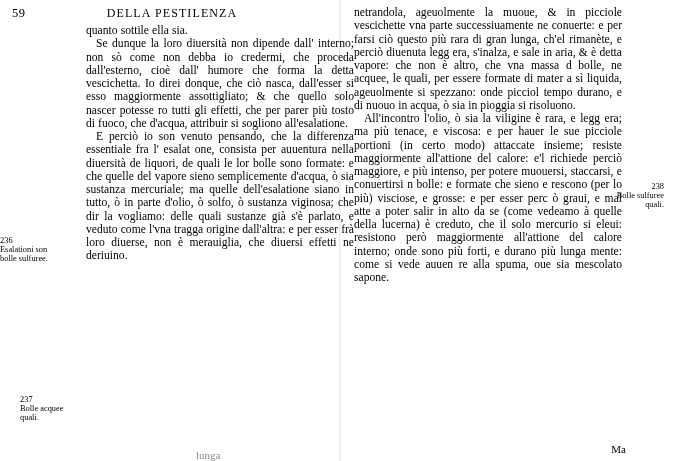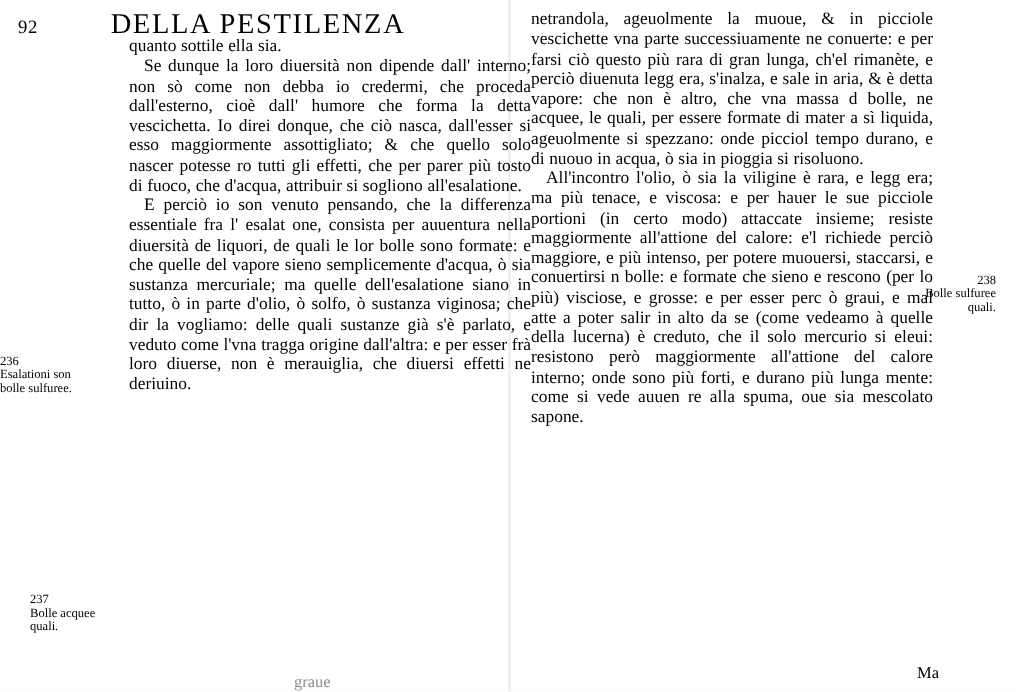--- a/index.html
+++ b/index.html
@@ -53,21 +53,21 @@
     display: flex;
     align-items: baseline;
     font-variant: normal;
     letter-spacing: 0.4px;
     height: 18px;
   }
   .rh-left {
     justify-content: flex-start;
   }
   .rh-title {
-    font-size: 19px;
+    font-size: 12px;
     letter-spacing: 1.1px;
     white-space: nowrap;
   }
   .folio {
     font-size: 12.5px;
     font-family: "Liberation Serif", serif;
   }
   .rh-left .folio {
     width: 38px;
     padding-left: 6px;
@@ -162,42 +162,42 @@
 </style>
 </head>
 <body>
 
 <div class="page">
   <div class="spread">
 
     <div class="leaf leaf-left">
 
       <div class="running-head rh-left">
-        <span class="folio">92</span>
+        <span class="folio">59</span>
         <span class="rh-title smallcaps">DELLA PESTILENZA</span>
         <span class="rh-spacer"></span>
       </div>
 
       <div class="textcol col-left-text">
         <p class="para noindent">quanto sottile ella sia.</p>
         <p class="para">Se dunque la loro diuersità non dipende dall' interno; non sò come non debba io credermi, che proceda dall'esterno, cioè dall' humore che forma la detta vescichetta. Io direi donque, che ciò nasca, dall'esser si esso maggiormente assottigliato; &amp; che quello solo nascer potesse ro tutti gli effetti, che per parer più tosto di fuoco, che d'acqua, attribuir si sogliono all'esalatione.</p>
         <p class="para">E perciò io son venuto pensando, che la differenza essentiale fra l' esalat one, consista per auuentura nella diuersità de liquori, de quali le lor bolle sono formate: e che quelle del vapore sieno semplicemente d'acqua, ò sia sustanza mercuriale; ma quelle dell'esalatione siano in tutto, ò in parte d'olio, ò solfo, ò sustanza viginosa; che dir la vogliamo: delle quali sustanze già s'è parlato, e veduto come l'vna tragga origine dall'altra: e per esser frà loro diuerse, non è merauiglia, che diuersi effetti ne deriuino.</p>
       </div>
 
       <div class="marginal" style="top: 236px;">
         <div class="mnum">236</div>
         <div>Esalationi son bolle sulfuree.</div>
       </div>
 
       <div class="marginal" style="top: 395px; padding-left: 20px;">
         <div class="mnum">237</div>
         <div>Bolle acquee quali.</div>
       </div>
 
-      <div class="catchword cw-left">graue</div>
+      <div class="catchword cw-left">lunga</div>
     </div>
 
     <div class="leaf leaf-right">
 
 
       <div class="textcol col-right-text">
         <p class="para noindent">netrandola, ageuolmente la muoue, &amp; in picciole vescichette vna parte successiuamente ne conuerte: e per farsi ciò questo più rara di gran lunga, ch'el rimanète, e perciò diuenuta legg era, s'inalza, e sale in aria, &amp; è detta vapore: che non è altro, che vna massa d bolle, ne acquee, le quali, per essere formate di mater a sì liquida, ageuolmente si spezzano: onde picciol tempo durano, e di nuouo in acqua, ò sia in pioggia si risoluono.</p>
         <p class="para">All'incontro l'olio, ò sia la viligine è rara, e legg era; ma più tenace, e viscosa: e per hauer le sue picciole portioni (in certo modo) attaccate insieme; resiste maggiormente all'attione del calore: e'l richiede perciò maggiore, e più intenso, per potere muouersi, staccarsi, e conuertirsi n bolle: e formate che sieno e rescono (per lo più) visciose, e grosse: e per esser perc ò graui, e mal atte a poter salir in alto da se (come vedeamo à quelle della lucerna) è creduto, che il solo mercurio si eleui: resistono però maggiormente all'attione del calore interno; onde sono più forti, e durano più lunga mente: come si vede auuen re alla spuma, oue sia mescolato sapone.</p>
       </div>
 

